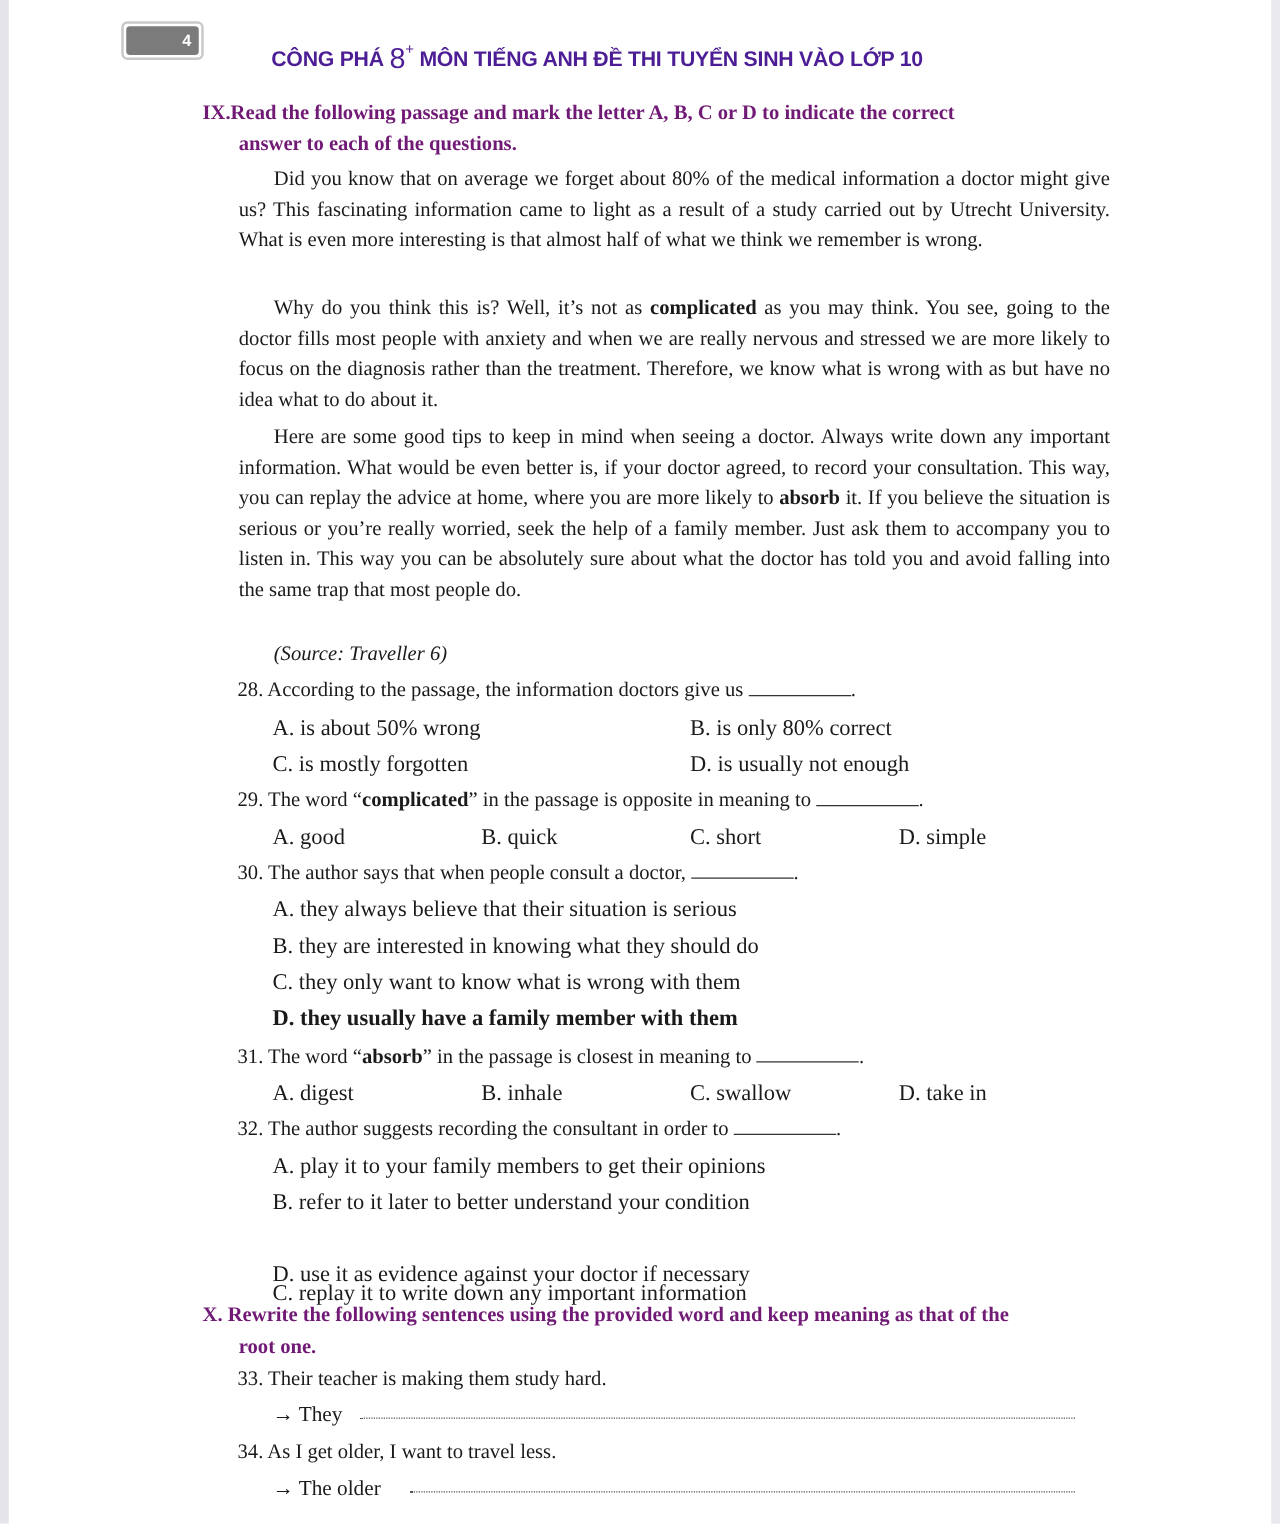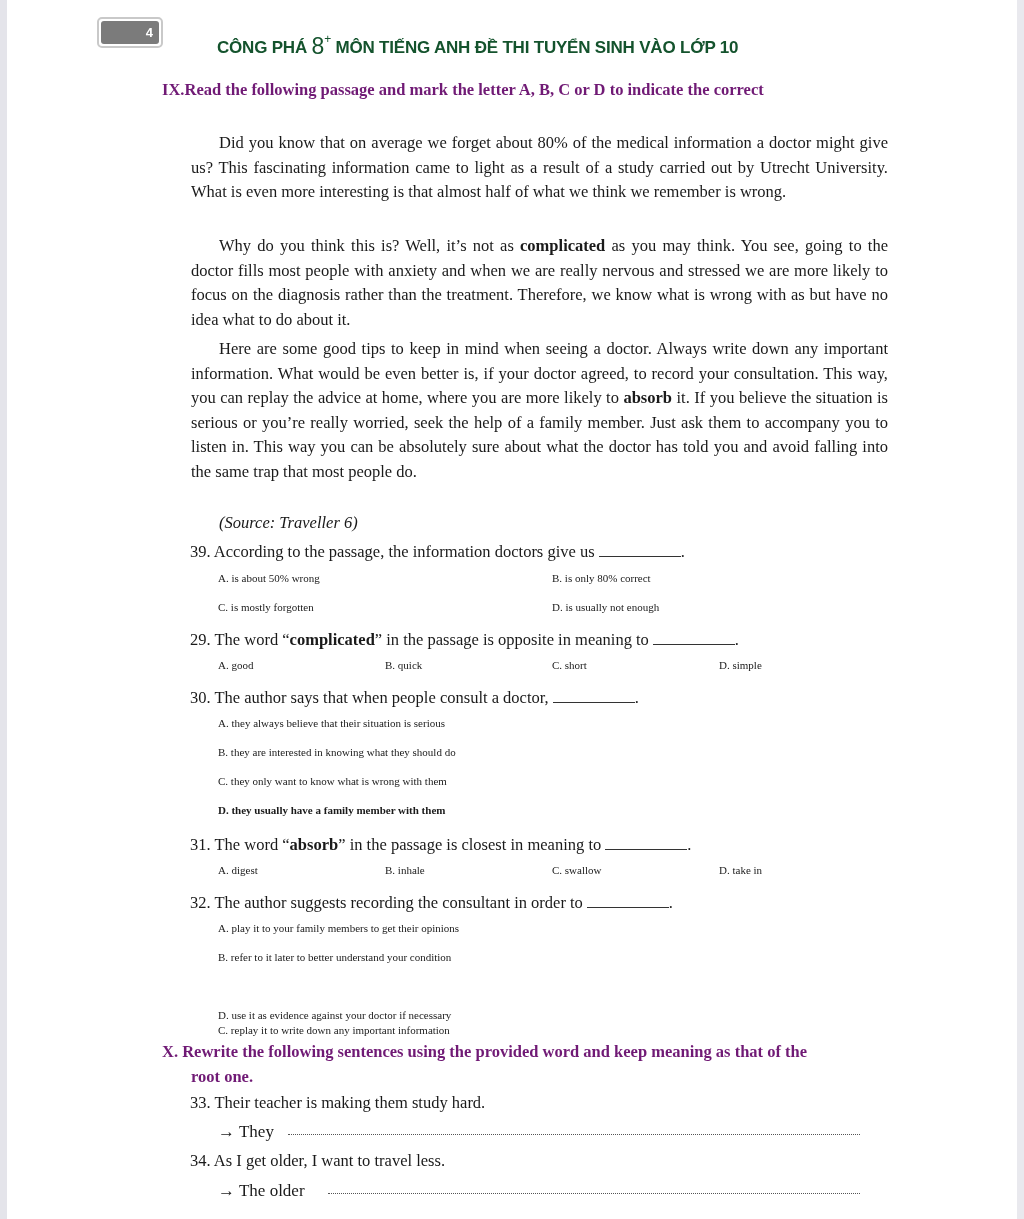--- a/index.html
+++ b/index.html
@@ -13,42 +13,42 @@
     border: 2px solid #c9c9c9; border-radius: 5px; background: #fff; padding: 2px;
   }
   .page-badge .inner {
     width: 100%; height: 100%; background: #7b7b7b; border-radius: 3px;
     color: #fff; font-family: "Liberation Sans", sans-serif; font-weight: bold;
     font-size: 13px; text-align: right; padding-right: 6px; line-height: 23px;
   }
   .running-head {
     position: absolute; left: 217px; top: 31px;
     font-family: "Liberation Sans", sans-serif; font-weight: bold; font-size: 17px;
-    color: #14532d; letter-spacing: -0.2px; white-space: nowrap;
+    color: #4c1d95; letter-spacing: -0.2px; white-space: nowrap;
   }
   .running-head .big { font-size: 23px; font-weight: normal; position: relative; top: 1px; }
   .running-head sup { font-size: 12px; vertical-align: 11px; }
   .sec-head {
     position: absolute; left: 162px; width: 726px;
     color: #701a75; font-weight: bold; font-size: 16.5px; line-height: 25px;
     text-align: justify;
   }
   .sec-head .num { display: inline-block; }
   .sec-head .cont { padding-left: 29px; display: block; }
 
   .para {
     position: absolute; left: 191px; width: 697px;
     font-size: 16.5px; line-height: 24.5px; text-align: justify; text-indent: 28px;
   }
   .para b { font-weight: bold; }
   .source { position: absolute; left: 219px; font-style: italic; font-size: 16.5px; }
 
   .q { position: absolute; left: 190px; font-size: 16.5px; white-space: nowrap; }
   .q b { font-weight: bold; }
-  .opt { position: absolute; font-size: 11px; white-space: nowrap; }
+  .opt { position: absolute; font-size: 18px; white-space: nowrap; }
   .blank { display: inline-block; width: 82px; border-bottom: 1px solid #333; height: 14px; margin-left: 4px; vertical-align: baseline; }
   .dots { position: absolute; height: 2px; border-bottom: 1.5px dotted #555; }
   .arrow-line { position: absolute; left: 218px; font-size: 17px; white-space: nowrap; }
 </style>
 </head>
 <body>
 
 <div class="edge-left"></div>
 <div class="edge-right"></div>
 
@@ -56,30 +56,31 @@
   <div class="inner">4</div>
 </div>
 <div class="running-head">
   <span>CÔNG PHÁ</span>
   <span class="big"><span>8</span><sup>+</sup></span>
   <span>MÔN TIẾNG ANH ĐỀ THI TUYỂN SINH VÀO LỚP 10</span>
 </div>
 
 <div class="sec-head" style="top:77px;">
   <span class="num">IX.</span><span>Read the following passage and mark the letter A, B, C or D to indicate the correct</span>
+  <span class="cont">answer to each of the questions.</span>
 </div>
 
 <div class="para" style="top:131px;"><span>Did you know that on average we forget about 80% of the medical information a doctor might give us? This fascinating information came to light as a result of a study carried out by Utrecht University. What is even more interesting is that almost half of what we think we remember is wrong.</span></div>
 <div class="para" style="top:234px;"><span>Why do you think this is? Well, it’s not as </span><b>complicated</b><span> as you may think. You see, going to the doctor fills most people with anxiety and when we are really nervous and stressed we are more likely to focus on the diagnosis rather than the treatment. Therefore, we know what is wrong with as but have no idea what to do about it.</span></div>
 <div class="para" style="top:337px;"><span>Here are some good tips to keep in mind when seeing a doctor. Always write down any important information. What would be even better is, if your doctor agreed, to record your consultation. This way, you can replay the advice at home, where you are more likely to </span><b>absorb</b><span> it. If you believe the situation is serious or you’re really worried, seek the help of a family member. Just ask them to accompany you to listen in. This way you can be absolutely sure about what the doctor has told you and avoid falling into the same trap that most people do.</span></div>
 
 <div class="source" style="top:513px;">(Source: Traveller 6)</div>
 
 <div class="q" style="top:542px;">
-  <span>39.</span>
+  <span>28.</span>
   <span>According to the passage, the information doctors give us</span><span class="blank"></span><span>.</span>
 </div>
 <div class="opt" style="left:218px;top:572px;">A. is about 50% wrong</div>
 <div class="opt" style="left:552px;top:572px;">B. is only 80% correct</div>
 <div class="opt" style="left:218px;top:601px;">C. is mostly forgotten</div>
 <div class="opt" style="left:552px;top:601px;">D. is usually not enough</div>
 
 <div class="q" style="top:630px;">
   <span>29.</span>
   <span>The word “</span><b>complicated</b><span>” in the passage is opposite in meaning to</span><span class="blank"></span><span>.</span>

